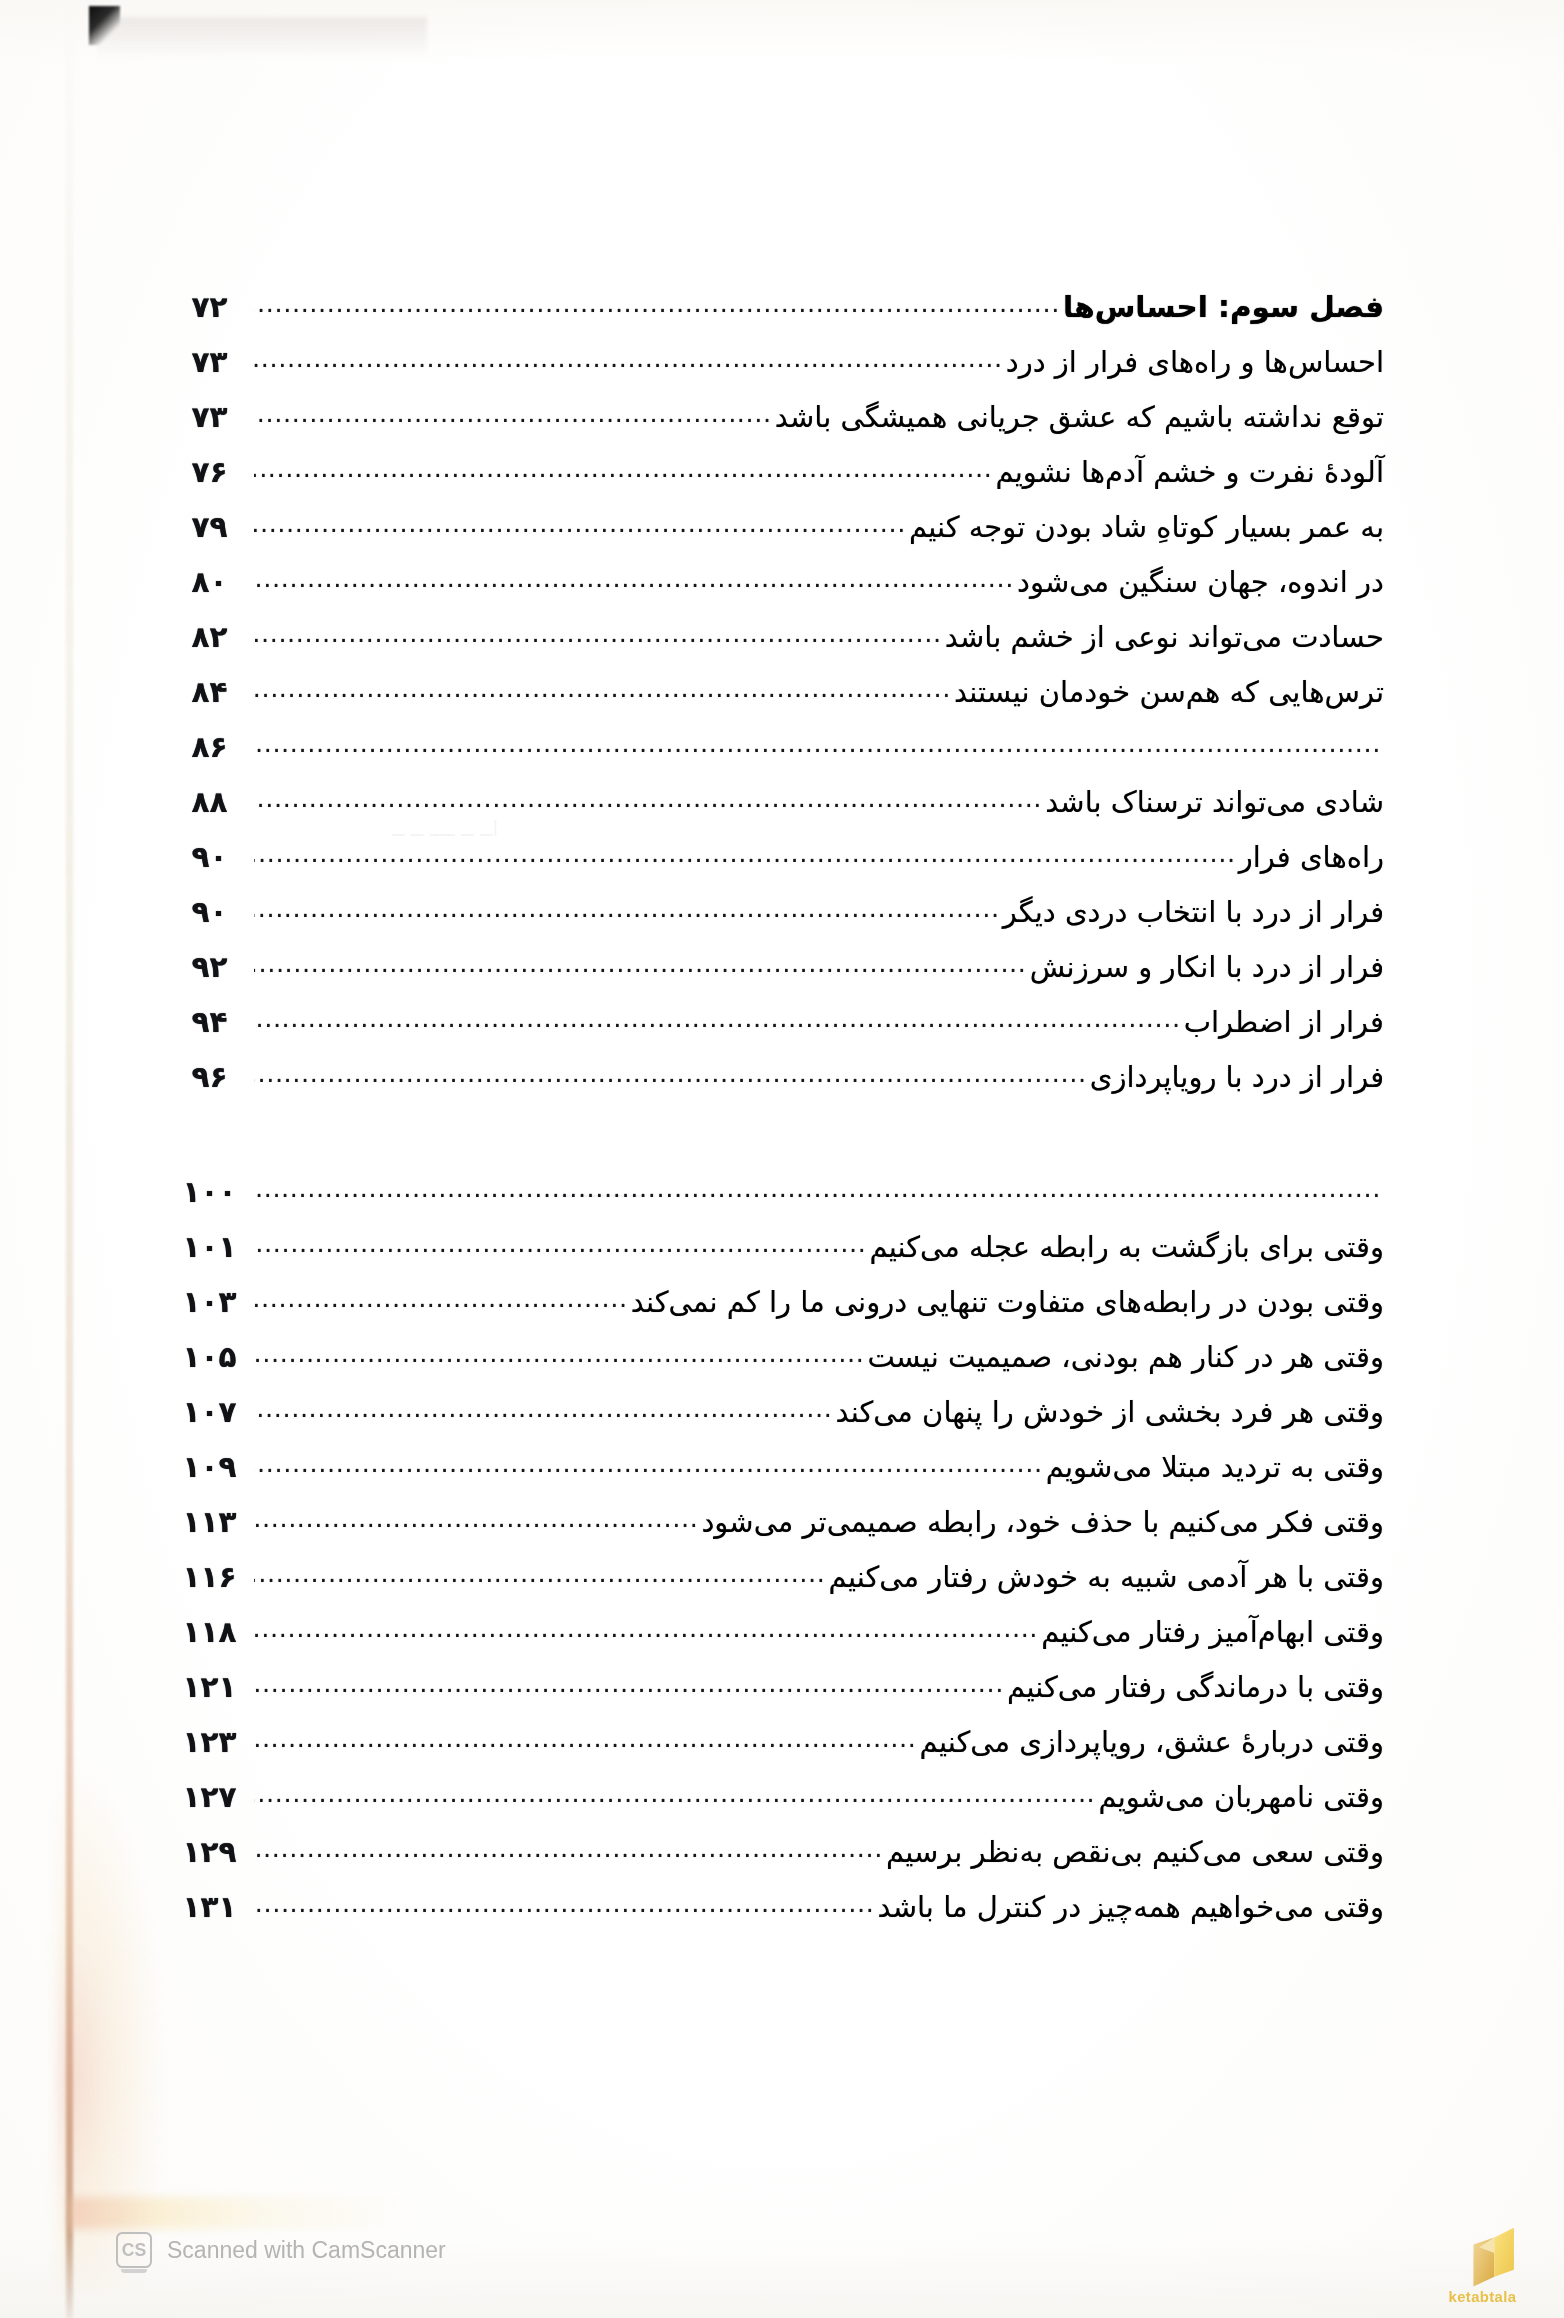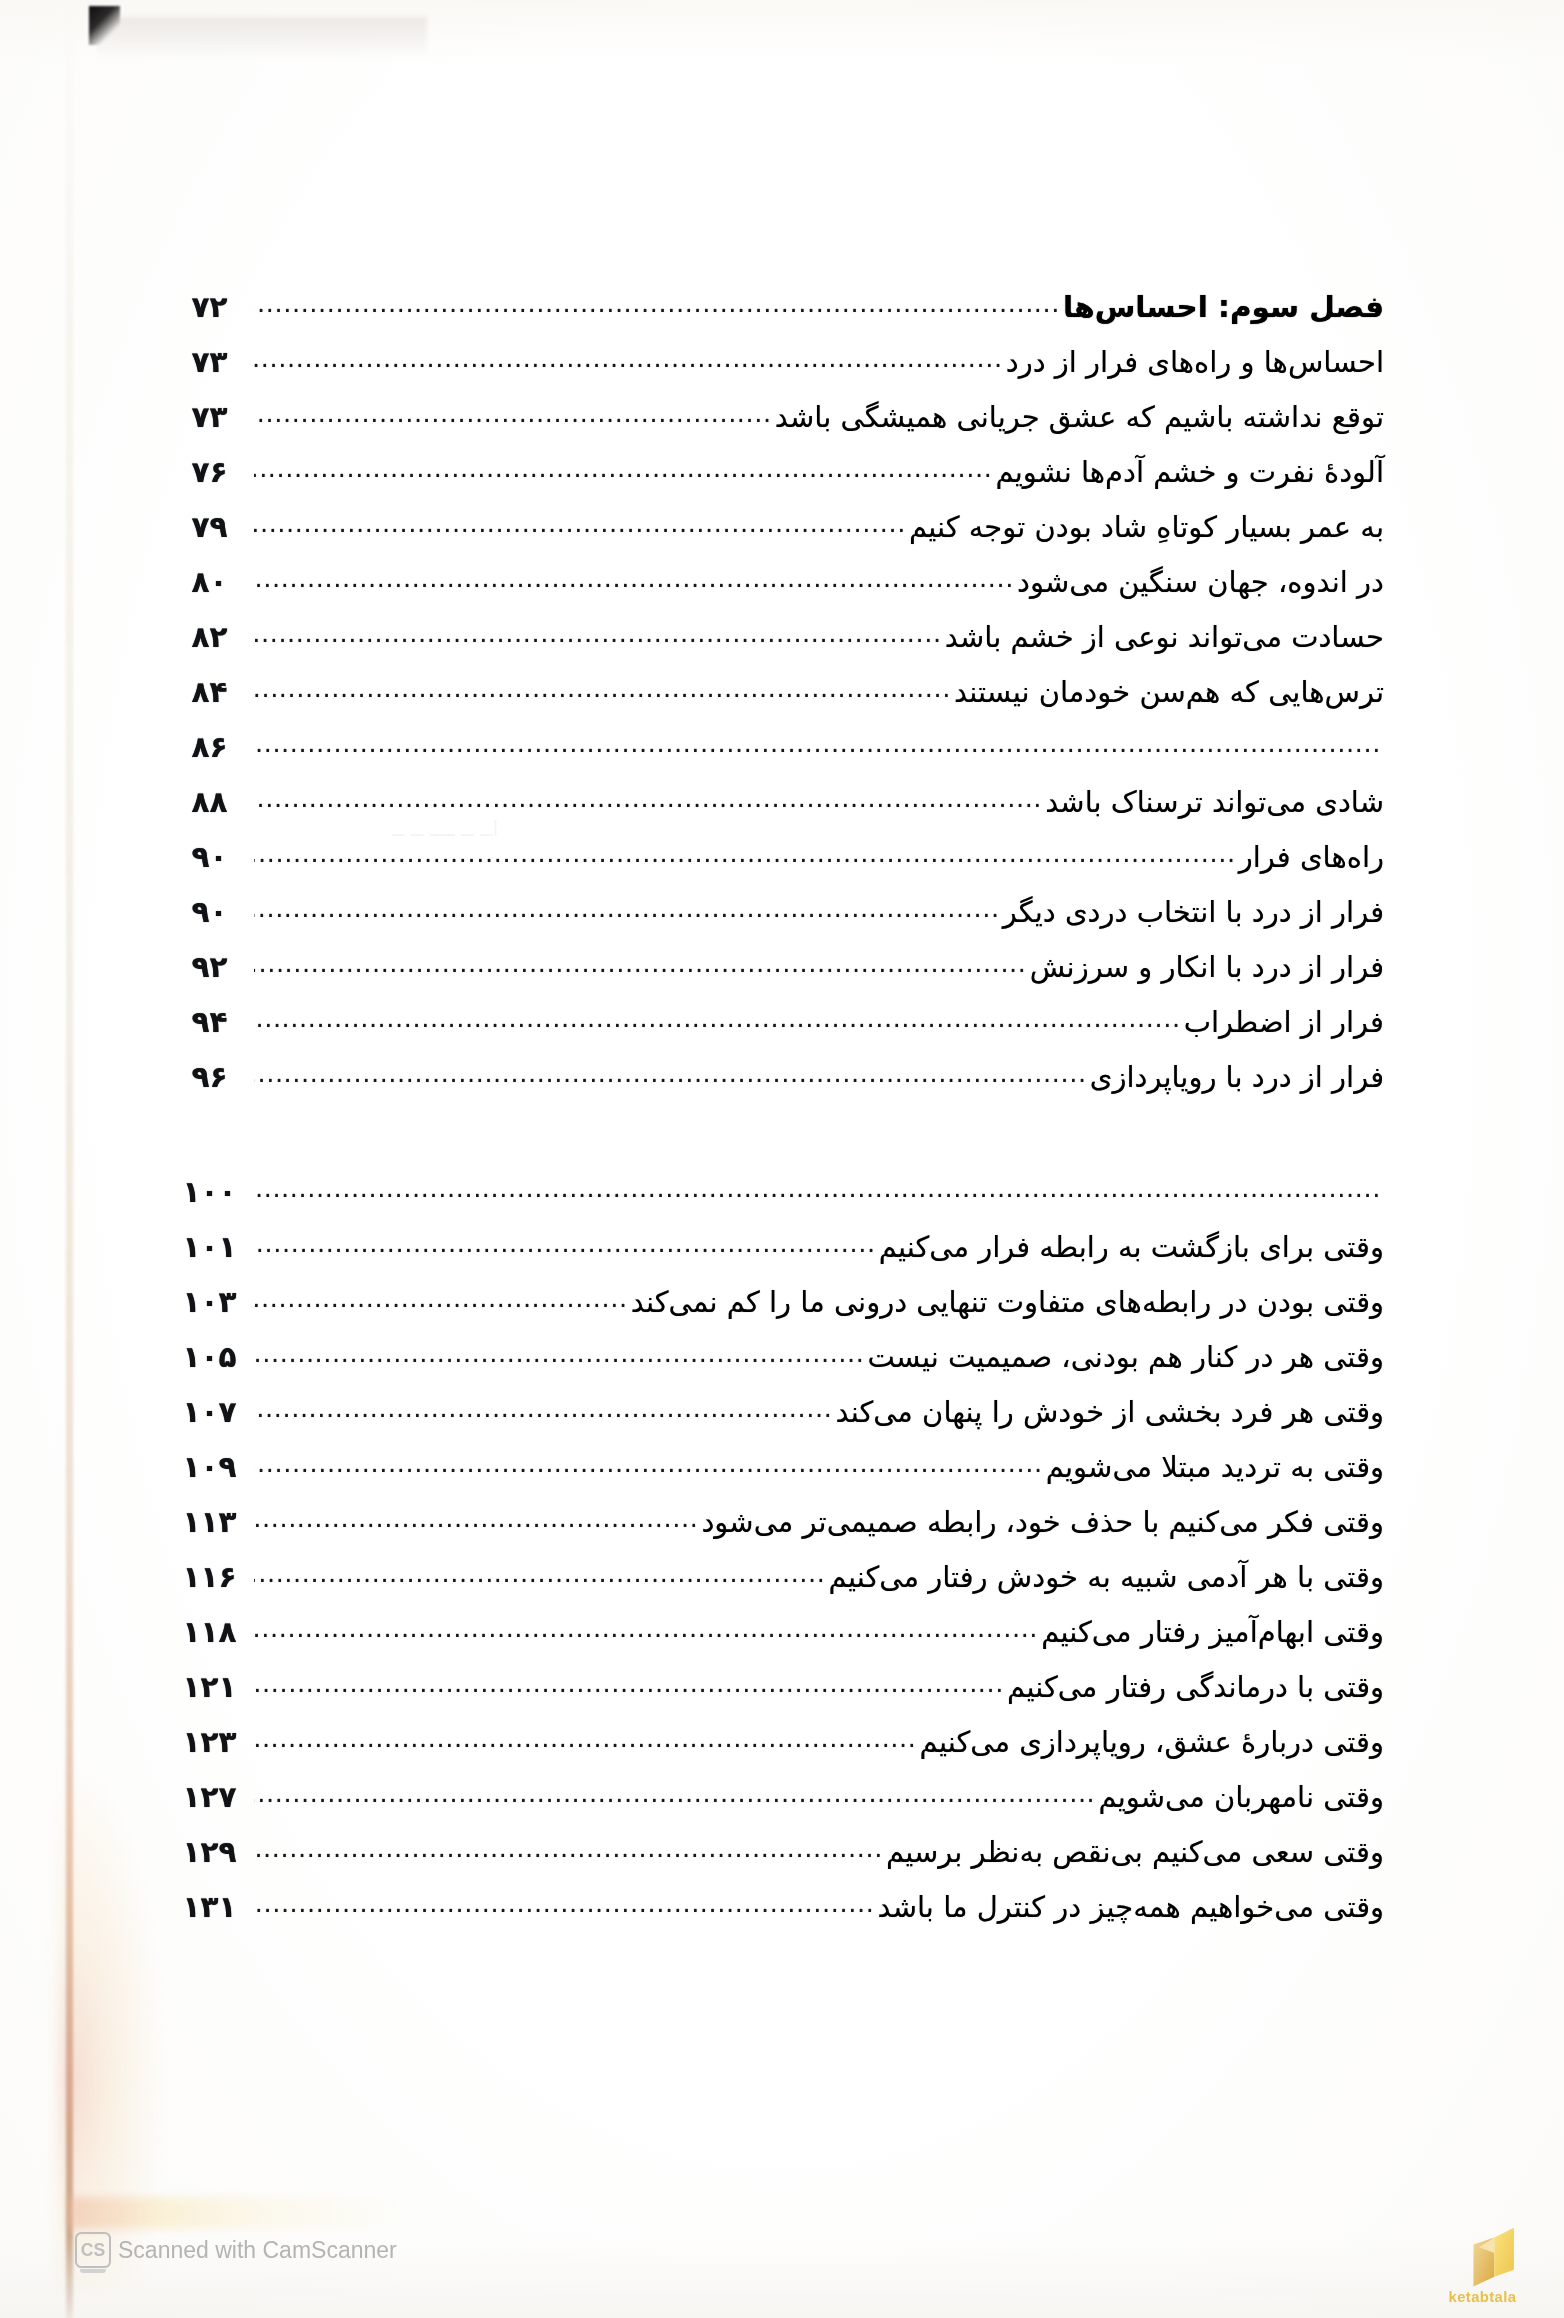--- a/index.html
+++ b/index.html
@@ -146,22 +146,23 @@
     text-shadow: 0 0 1px rgba(0,0,0,0.7);
   }
 
   
   .camscanner {
     position: absolute;
     left: 76px;
     bottom: 51px;
     display: flex;
     align-items: center;
-    gap: 7px;
+    gap: 15px;
     direction: ltr;
+    padding-left: 41px;
   }
   .cs-badge {
     width: 32px; height: 32px;
     border: 2.1px solid #bfbfbf;
     border-radius: 6.3px;
     color: #bfbfbf;
     font-size: 17.6px;
     font-weight: 700;
     font-family: "Liberation Sans", sans-serif;
     display: flex;
@@ -304,21 +305,21 @@
           <span class="leader"></span>
           <span class="pageno">۹۶</span>
         </div>
       </div>
       <div class="block">
         <div class="row chapter">
           <span class="leader"></span>
           <span class="pageno">۱۰۰</span>
         </div>
         <div class="row">
-          <span class="title">وقتی برای بازگشت به رابطه فرار می‌کنیم</span>
+          <span class="title">وقتی برای بازگشت به رابطه عجله می‌کنیم</span>
           <span class="leader"></span>
           <span class="pageno">۱۰۱</span>
         </div>
         <div class="row">
           <span class="title">وقتی بودن در رابطه‌های متفاوت تنهایی درونی ما را کم نمی‌کند</span>
           <span class="leader"></span>
           <span class="pageno">۱۰۳</span>
         </div>
         <div class="row">
           <span class="title">وقتی هر در کنار هم بودنی، صمیمیت نیست</span>

